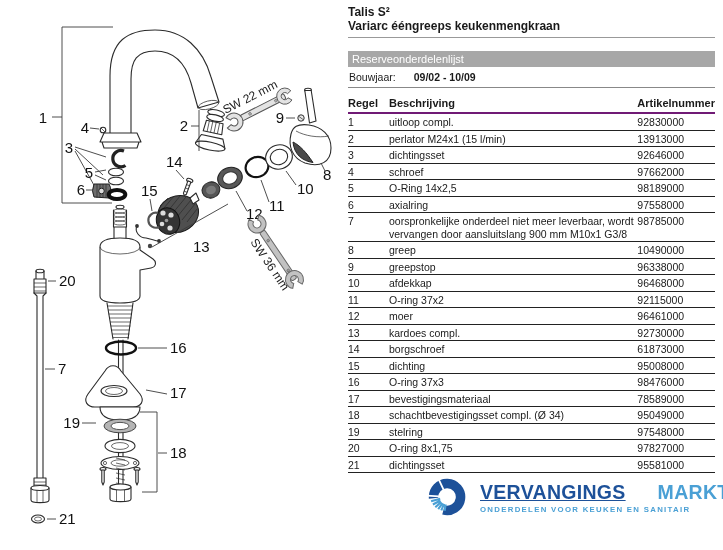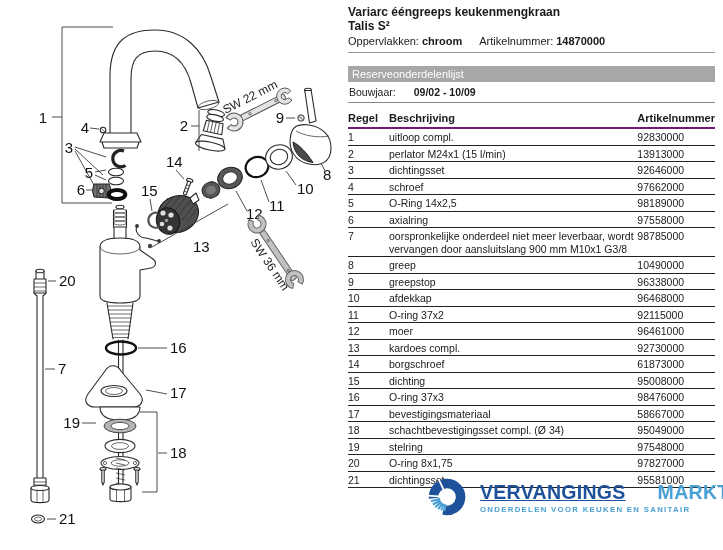--- a/index.html
+++ b/index.html
@@ -245,25 +245,22 @@
         <path d="M-5.16,-7.37 A9,9 0 1 0 5.16,-7.37 L2.29,-3.28 A4,4 0 1 1 -2.29,-3.28 Z" fill="#c2c2c2" stroke="#666"></path>
       </g>
       <g transform="translate(67,0) rotate(100)">
         <path d="M-5.16,-7.37 A9,9 0 1 0 5.16,-7.37 L2.29,-3.28 A4,4 0 1 1 -2.29,-3.28 Z" fill="#c2c2c2" stroke="#666"></path>
       </g>
       <text class="wrtext" x="11" y="16">SW 36 mm</text>
     </g>
   </svg>
 
   <div id="right-col">
+    <div class="title-line">Talis S²</div>
     <div class="title-line">Variarc ééngreeps keukenmengkraan</div>
-    <div class="title-line">Talis S²</div>
-    <div class="meta-line">
-      <span>Oppervlakken:</span><b>chroom</b><span class="meta-gap"></span><span>Artikelnummer:</span><b>14870000</b>
-    </div>
     <hr class="top-rule">
 
     <div class="section-bar" style="background: rgb(167, 167, 167);">
       <span>Reserveonderdelenlijst</span>
     </div>
     <div class="build-year">
       <span>Bouwjaar:</span><b>09/02 - 10/09</b>
     </div>
 
     <table class="parts">
@@ -356,21 +353,21 @@
             <td>95008000</td>
           </tr>
           <tr>
             <td>16</td>
             <td>O-ring 37x3</td>
             <td>98476000</td>
           </tr>
           <tr>
             <td>17</td>
             <td>bevestigingsmateriaal</td>
-            <td>58667000</td>
+            <td>78589000</td>
           </tr>
           <tr>
             <td>18</td>
             <td>schachtbevestigingsset compl. (Ø 34)</td>
             <td>95049000</td>
           </tr>
           <tr>
             <td>19</td>
             <td>stelring</td>
             <td>97548000</td>

